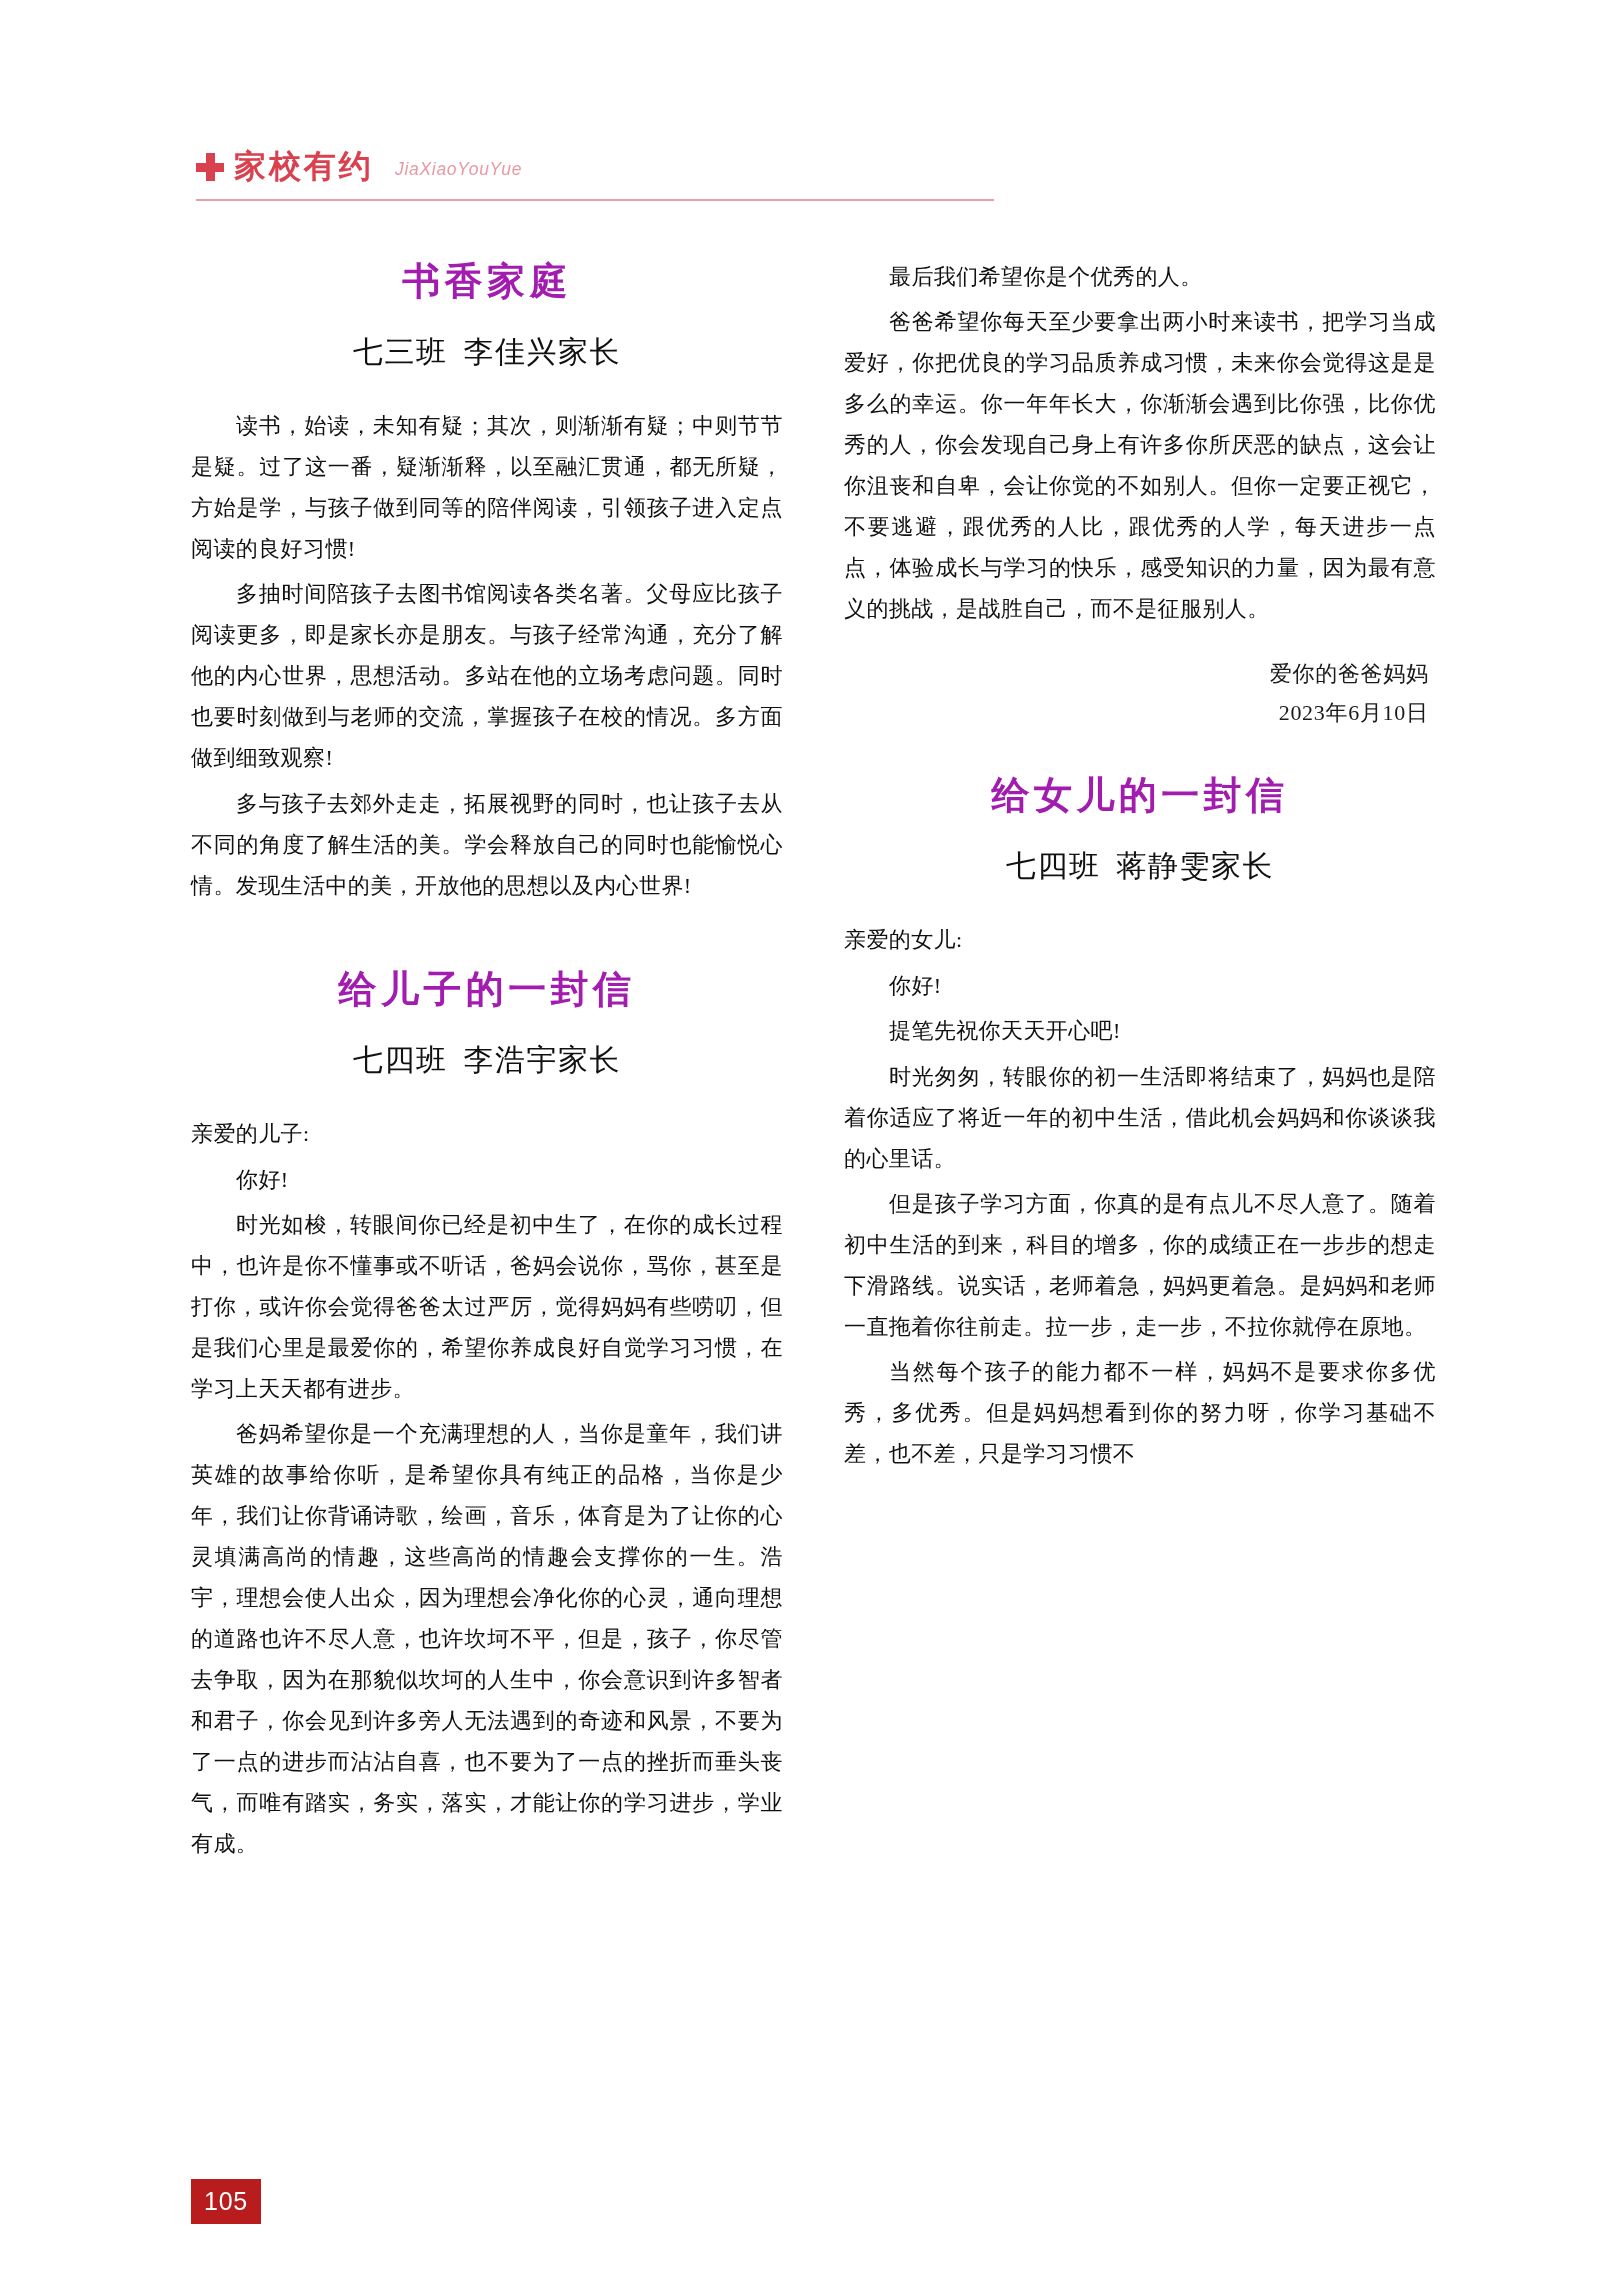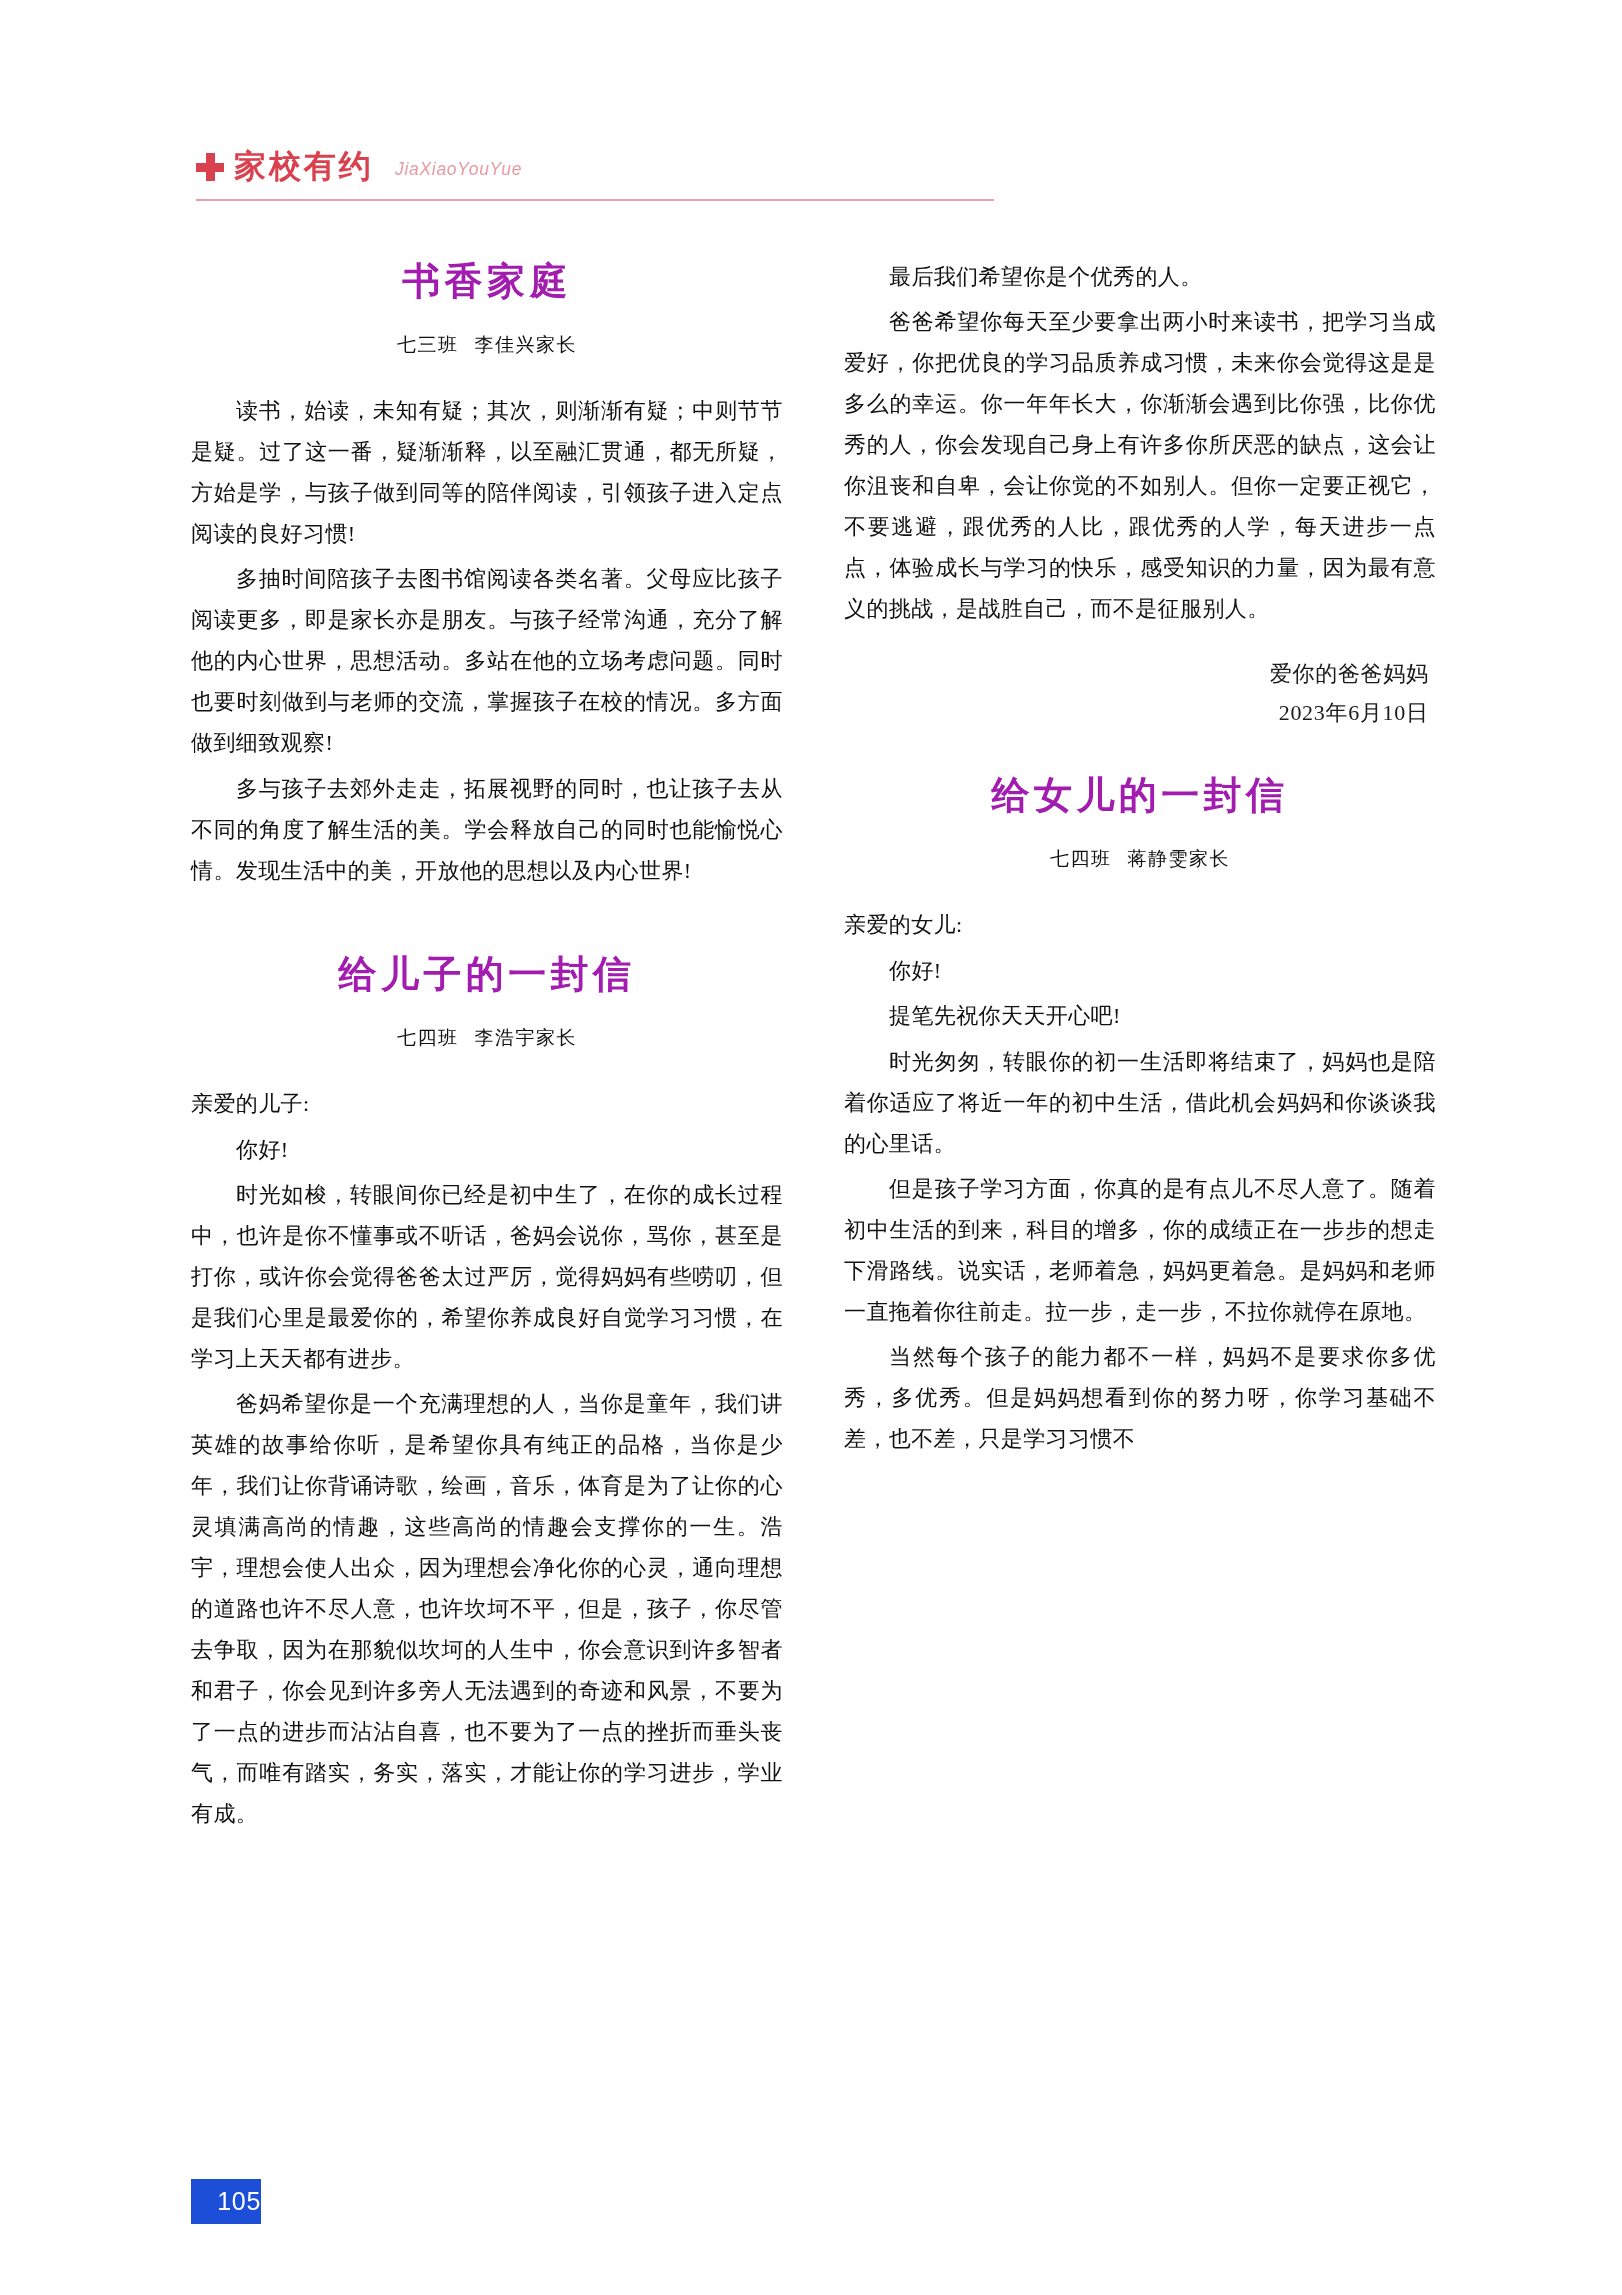--- a/index.html
+++ b/index.html
@@ -93,21 +93,21 @@
     text-align: center;
     font-family: "Liberation Serif", "DejaVu Serif", serif;
     font-weight: bold;
     font-size: 38px;
     letter-spacing: 4.4px;
     color: #a21caf;
     margin: 0 0 25px 0;
   }
   .art-byline {
     text-align: center;
-    font-size: 19px;
+    font-size: 30px;
     letter-spacing: 1.5px;
     color: #111;
     margin: 0 0 32px 0;
   }
   .art-byline .gap { display: inline-block; width: 16px; }
 
   p.body {
     margin: 0 0 4.4px 0;
     font-size: 22px;
     line-height: 41px;
@@ -132,26 +132,26 @@
   .block-gap-lg { height: 54px; }
   .block-gap-md { height: 38px; }
 
   
   .folio {
     position: absolute;
     left: 191px;
     top: 2179px;
     width: 70px;
     height: 45px;
-    background: #1d4ed8;
+    background: #b91c1c;
     color: #ffffff;
     font-family: "Liberation Sans", "DejaVu Sans", sans-serif;
     font-size: 25px;
     line-height: 45px;
-    text-align: right;
+    text-align: center;
     letter-spacing: 0.7px;
   }
 </style>
 </head>
 <body>
 
 <div class="page">
 
   <div class="header">
     <div class="header-mark">

